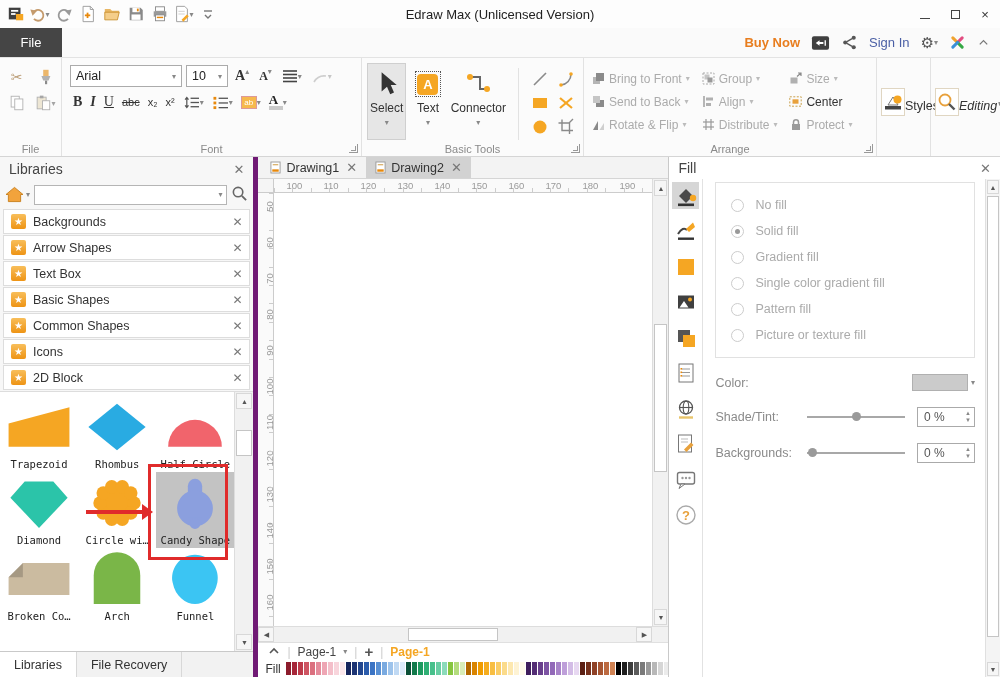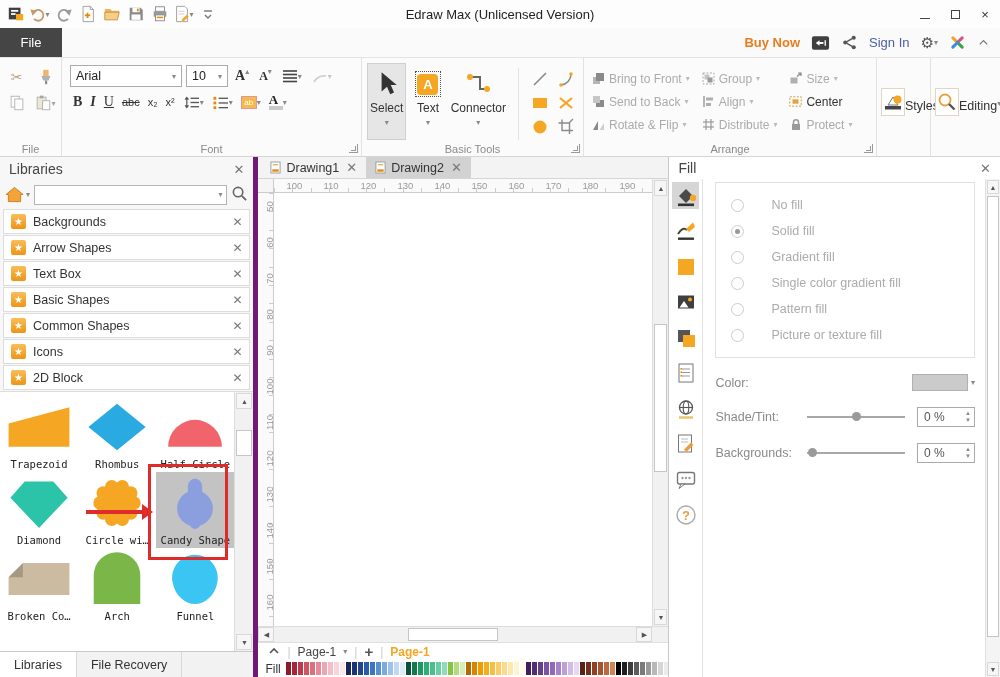--- a/index.html
+++ b/index.html
@@ -138,21 +138,21 @@
   
   .right-panel { width:344px; border-left:1px solid #c9c9c9; display:flex; flex-direction:column; background:#fff; }
   .rp-header { height:22px; display:flex; align-items:center; padding:0 9px; }
   .rp-title { font-size:14px; color:#444; }
   .rp-body { flex:1; display:flex; min-height:0; }
   .rp-iconstrip { width:34px; border-right:1px solid #e2e2e2; display:flex; flex-direction:column; align-items:center; padding-top:3px; gap:8.5px; }
   .strip-icon { width:27px; height:27px; display:flex; align-items:center; justify-content:center; }
   .strip-icon.selected { background:#d6d6d6; }
   .rp-content { flex:1; padding:3px 10px 0 12px; position:relative; }
   .options-box { border:1px solid #e1e1e1; padding:9px 0 9px 15px; }
-  .fill-option { height:26px; display:flex; align-items:center; gap:27px; }
+  .fill-option { height:26px; display:flex; align-items:center; gap:11px; }
   .radio { width:13px; height:13px; border-radius:50%; border:1px solid #ccc; background:#fff; position:relative; flex:none; }
   .radio.checked::after { content:''; position:absolute; left:3px; top:3px; width:5px; height:5px; border-radius:50%; background:#999; }
   .fill-option .lbl { font-size:12.5px; color:#ababab; }
   .prop-row { display:flex; align-items:center; margin-top:16px; }
   .prop-label { font-size:12.5px; color:#8a8a8a; width:92px; flex:none; }
   .slider { flex:1; height:2px; background:#a8a8a8; position:relative; margin:0 12px 0 0; }
   .slider .thumb { position:absolute; top:-4px; width:9px; height:9px; border-radius:50%; background:#9a9a9a; }
   .spin { width:58px; height:20px; border:1px solid #aaa; background:#fff; display:flex; align-items:center; padding-left:6px; font-size:12px; color:#555; flex:none; }
   .spin .arrows { margin-left:auto; display:flex; flex-direction:column; align-items:center; padding-right:3px; font-size:6px; color:#888; line-height:1.2; }
   .swatch-wrap { margin-left:auto; display:flex; align-items:center; gap:3px; }
@@ -562,21 +562,21 @@
           <svg width="22" height="22" viewBox="0 0 22 22">
             <rect x="3" y="15" width="16" height="3.5" fill="#444"></rect>
             <polygon points="6,14 11,6 16,14" fill="#fff" stroke="#777"></polygon>
             <circle cx="15.5" cy="8.5" r="4" fill="#F5A623"></circle>
           </svg>
         </span>
       <span class="tall-label">Styles</span>
       <span class="caret">▾</span>
     </div>
 
-    <div class="rgroup grp-tall" style="width:58px;border-right:none;">
+    <div class="rgroup grp-tall" style="width:58px;border-right:none;font-style:italic;">
       <span class="tall-ico">
           <svg width="22" height="22" viewBox="0 0 22 22">
             <circle cx="9" cy="9" r="5.5" stroke="#E8A13C" fill="#fff" stroke-width="1.8"></circle>
             <line x1="13" y1="13" x2="18.5" y2="18.5" stroke="#555" stroke-width="2.4"></line>
           </svg>
         </span>
       <span class="tall-label">Editing</span>
       <span class="caret">▾</span>
     </div>
   </div>

